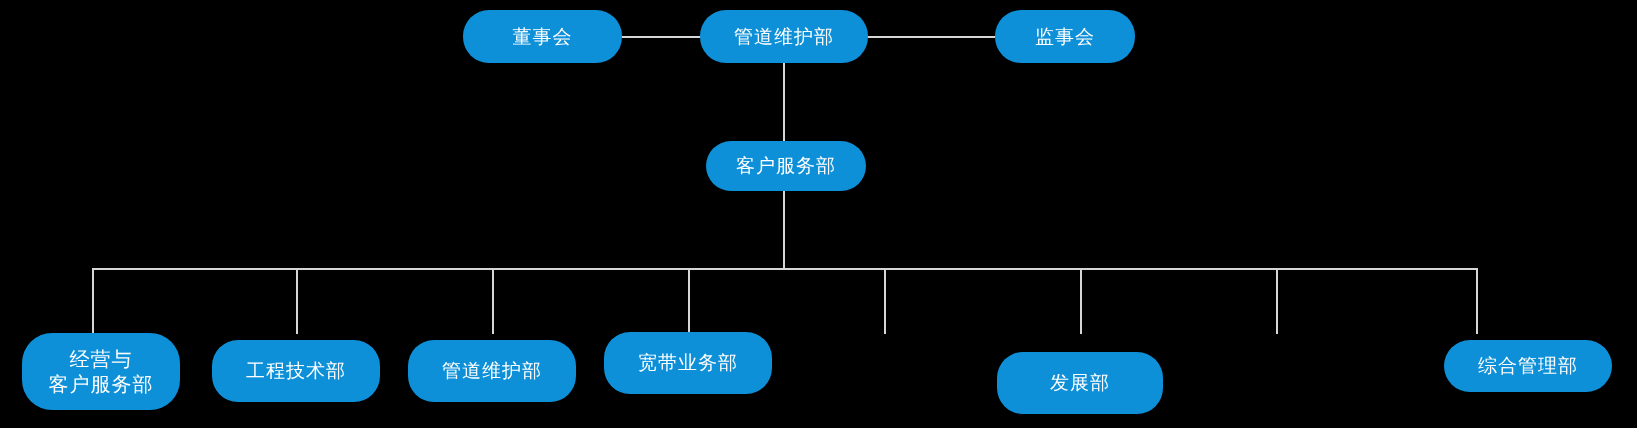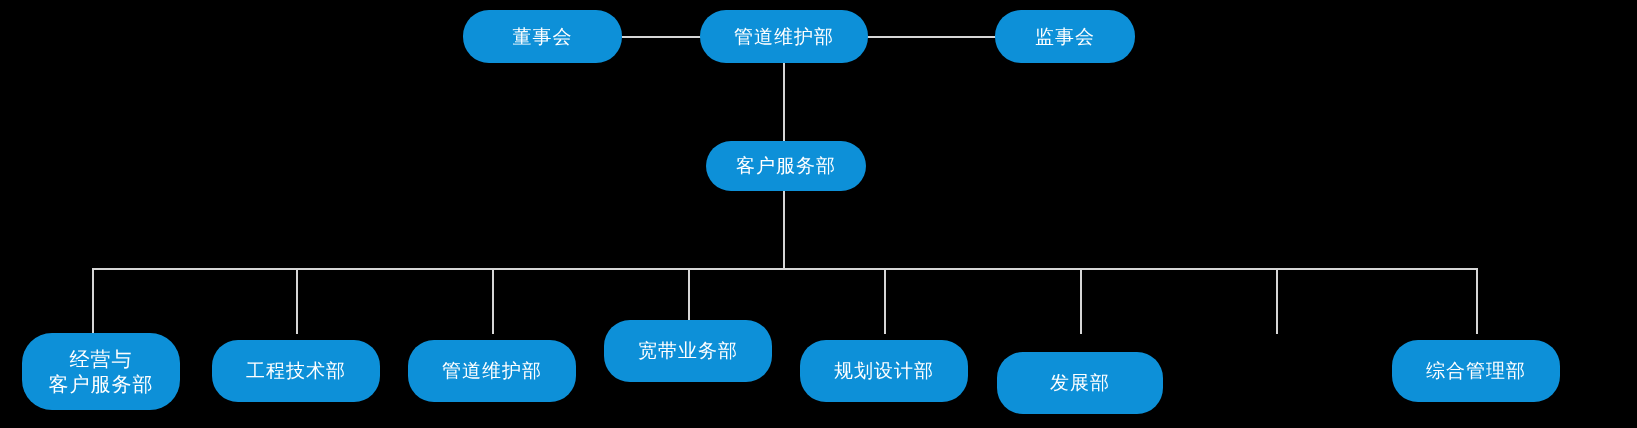--- a/index.html
+++ b/index.html
@@ -83,22 +83,21 @@
 
   <div class="node" style="left:706px; top:141px; width:160px; height:50px;">客户服务部</div>
 
   <div class="node two-line" style="left:22px; top:333px; width:158px; height:77px;">经营与
 客户服务部</div>
 
   <div class="node" style="left:212px; top:340px; width:168px; height:62px;">工程技术部</div>
 
   <div class="node" style="left:408px; top:340px; width:168px; height:62px;">管道维护部</div>
 
-  <div class="node" style="left:604px; top:320px; width:168px; height:62px;">宽带业务部</div>
+  <div class="node" style="left:604px; top:332px; width:168px; height:62px;">宽带业务部</div>
 
-  <div class="node" style="left:800px; top:340px; width:168px; height:62px;">规划设计部</div>
 
   <div class="node" style="left:997px; top:352px; width:166px; height:62px;">发展部</div>
 
 
-  <div class="node" style="left:1392px; top:340px; width:168px; height:62px;">综合管理部</div>
+  <div class="node" style="left:1444px; top:340px; width:168px; height:52px;">综合管理部</div>
 
 </div>
 
 </body></html>

